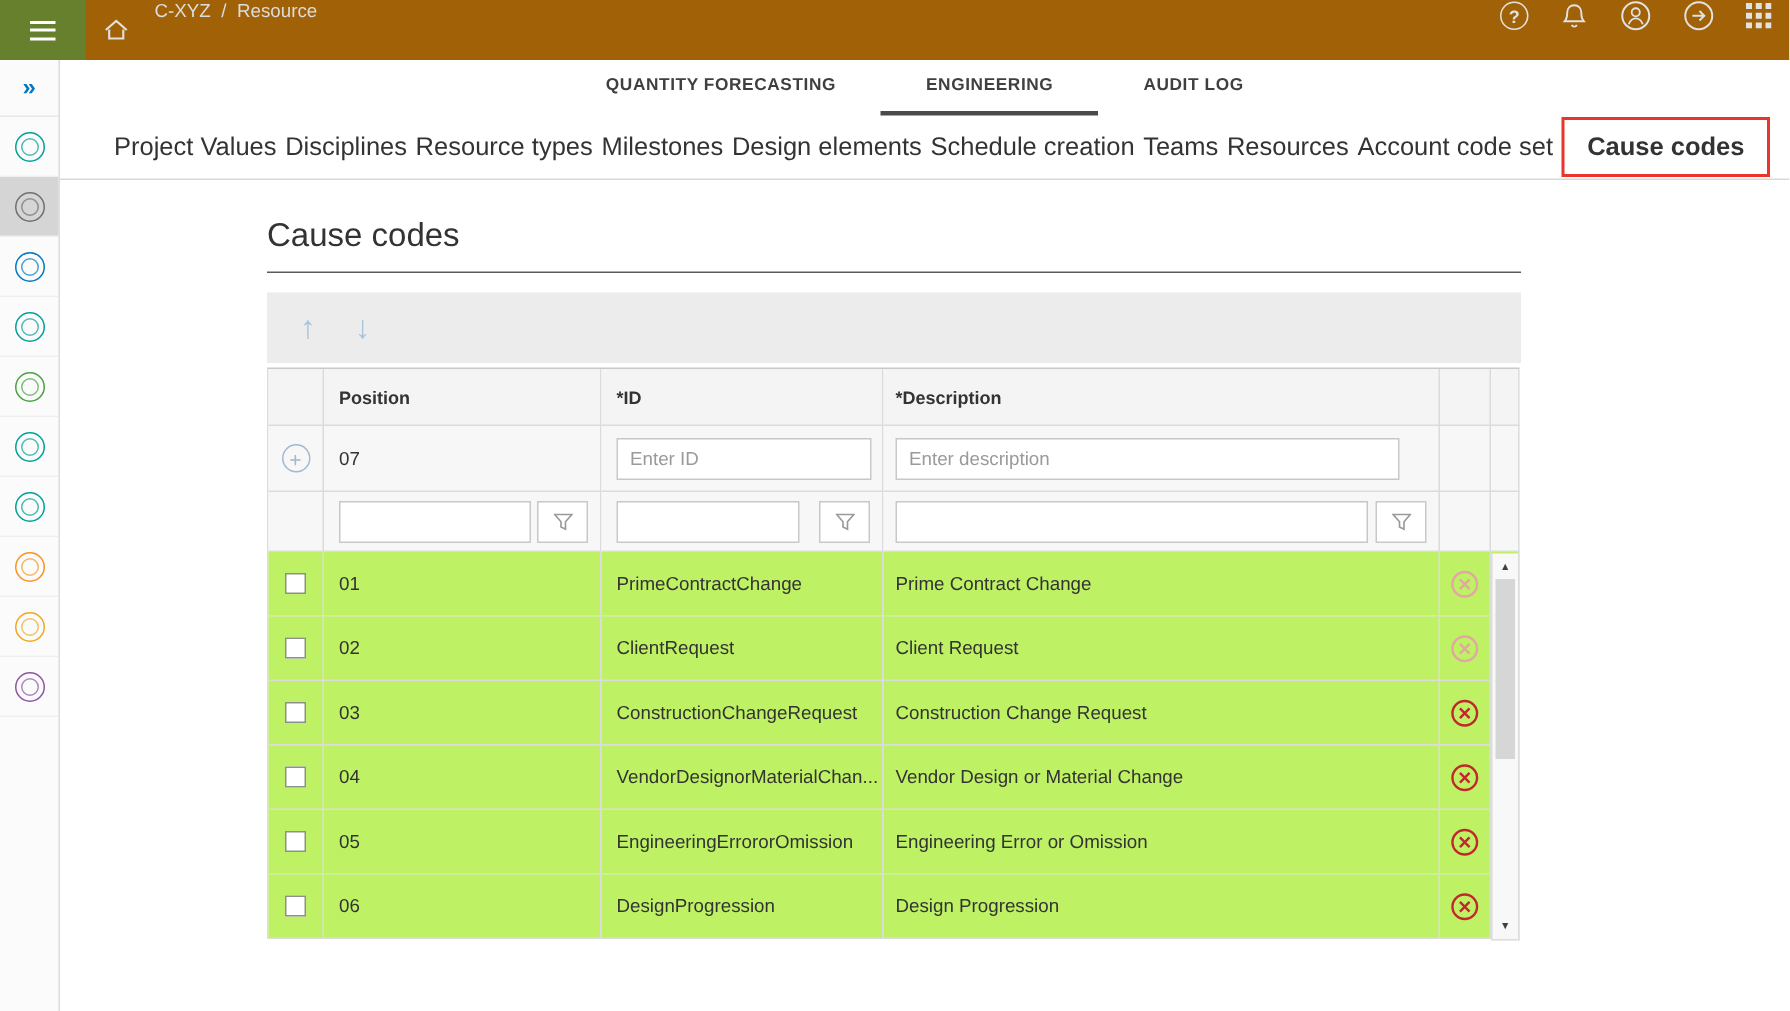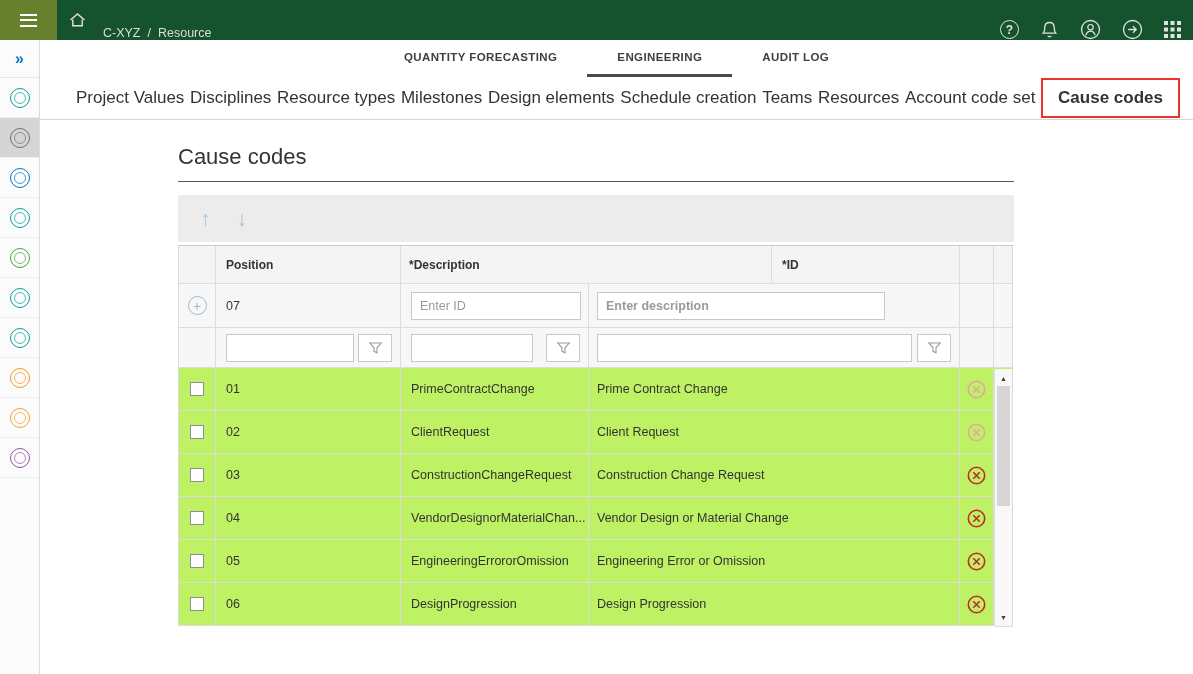--- a/index.html
+++ b/index.html
@@ -1,20 +1,20 @@
 <!DOCTYPE html>
 <html><head>
 <meta charset="utf-8">
 <style>
   * { margin:0; padding:0; box-sizing:border-box; }
   html,body { width:1193px; height:674px; overflow:hidden; background:#fff;
     font-family:"Liberation Sans", sans-serif; color:#333; }
 
   
-  .topbar { height:40px; background:#14532d; display:flex; align-items:flex-end; }
+  .topbar { height:40px; background:#a16207; display:flex; align-items:flex-start; }
   .menu-btn { width:57px; height:40px; background:#66802d; display:flex; align-items:center;
     justify-content:center; cursor:pointer; flex:none; }
   .bars { display:flex; flex-direction:column; gap:3.5px; }
   .bars span { width:17px; height:2px; background:#fff; }
   .home-btn { width:40px; height:40px; display:flex; align-items:center; justify-content:center; cursor:pointer; }
   .breadcrumb { color:#dcdcdc; font-size:12.5px; margin-left:6px; display:flex; gap:7px; align-items:center; }
   .topbar-right { margin-left:auto; display:flex; align-items:center; gap:21px; padding-right:12px; }
   .ticon { display:flex; align-items:center; justify-content:center; cursor:pointer; }
   .qcircle { width:19px; height:19px; border:1.3px solid #e2e2e2; border-radius:50%;
     color:#e2e2e2; font-size:12px; font-weight:700; }
@@ -68,21 +68,21 @@
   .c-scroll{ width:19px; flex:none; }
 
   .hrow .cell { height:38px; background:#f4f4f4; font-weight:700; font-size:12px; }
   .arow .cell { height:44px; background:#f7f7f7; }
   .frow .cell { height:40px; background:#f7f7f7; }
   .drow .cell { height:43px; background:#bef264; }
 
   .text-input { height:28px; border:1px solid #c8c8c8; background:#fff; font-size:12.5px;
     padding:4px 8px; color:#333; font-family:inherit; }
   .text-input::placeholder { color:#9a9a9a; }
-  .add-id { width:170px; } .add-desc { width:288px;font-weight:bold; }
+  .add-id { width:170px; } .add-desc { width:336px; }
 
   .frow .c-pos, .frow .c-id, .frow .c-desc { justify-content:space-between; padding-right:8px; }
   .fi-pos { width:128px; } .fi-id { width:122px; } .fi-desc { width:315px; }
   .filter-btn { width:34px; height:28px; border:1px solid #c8c8c8; background:#fff;
     display:flex; align-items:center; justify-content:center; cursor:pointer; flex:none; }
 
   .cb { appearance:none; -webkit-appearance:none; width:14px; height:14px;
     border:1px solid #8f8f8f; background:#fff; cursor:pointer; }
   .plus-icon { width:19px; height:19px; border-radius:50%; border:1.2px solid #9fb9cf; color:#9fb9cf;
     display:flex; align-items:center; justify-content:center; font-size:14px; cursor:pointer; line-height:1; }
@@ -258,22 +258,22 @@
           <span class="tool-btn">
             <span>↓</span>
           </span>
         </div>
 
         <div class="grid">
 
           <div class="trow hrow">
             <div class="cell c-check"></div>
             <div class="cell c-pos">Position</div>
+            <div class="cell c-id">*ID</div>
             <div class="cell c-desc">*Description</div>
-            <div class="cell c-id">*ID</div>
             <div class="cell c-del"></div>
             <div class="cell c-scroll"></div>
           </div>
 
           <div class="trow arow">
             <div class="cell c-check">
               <span class="plus-icon">
                 <span>+</span>
               </span>
             </div>

